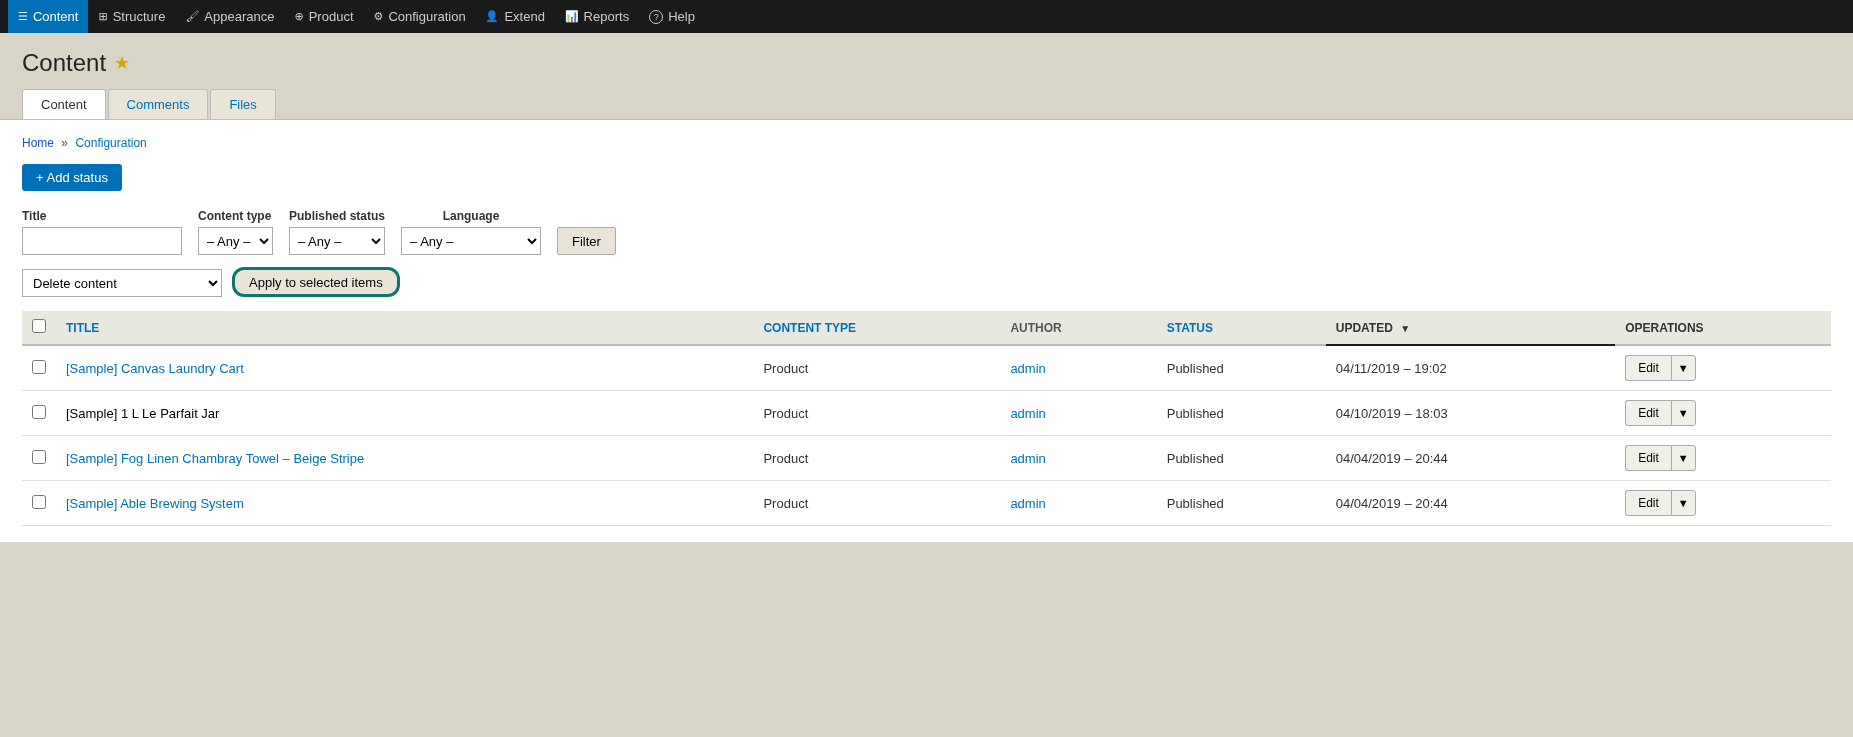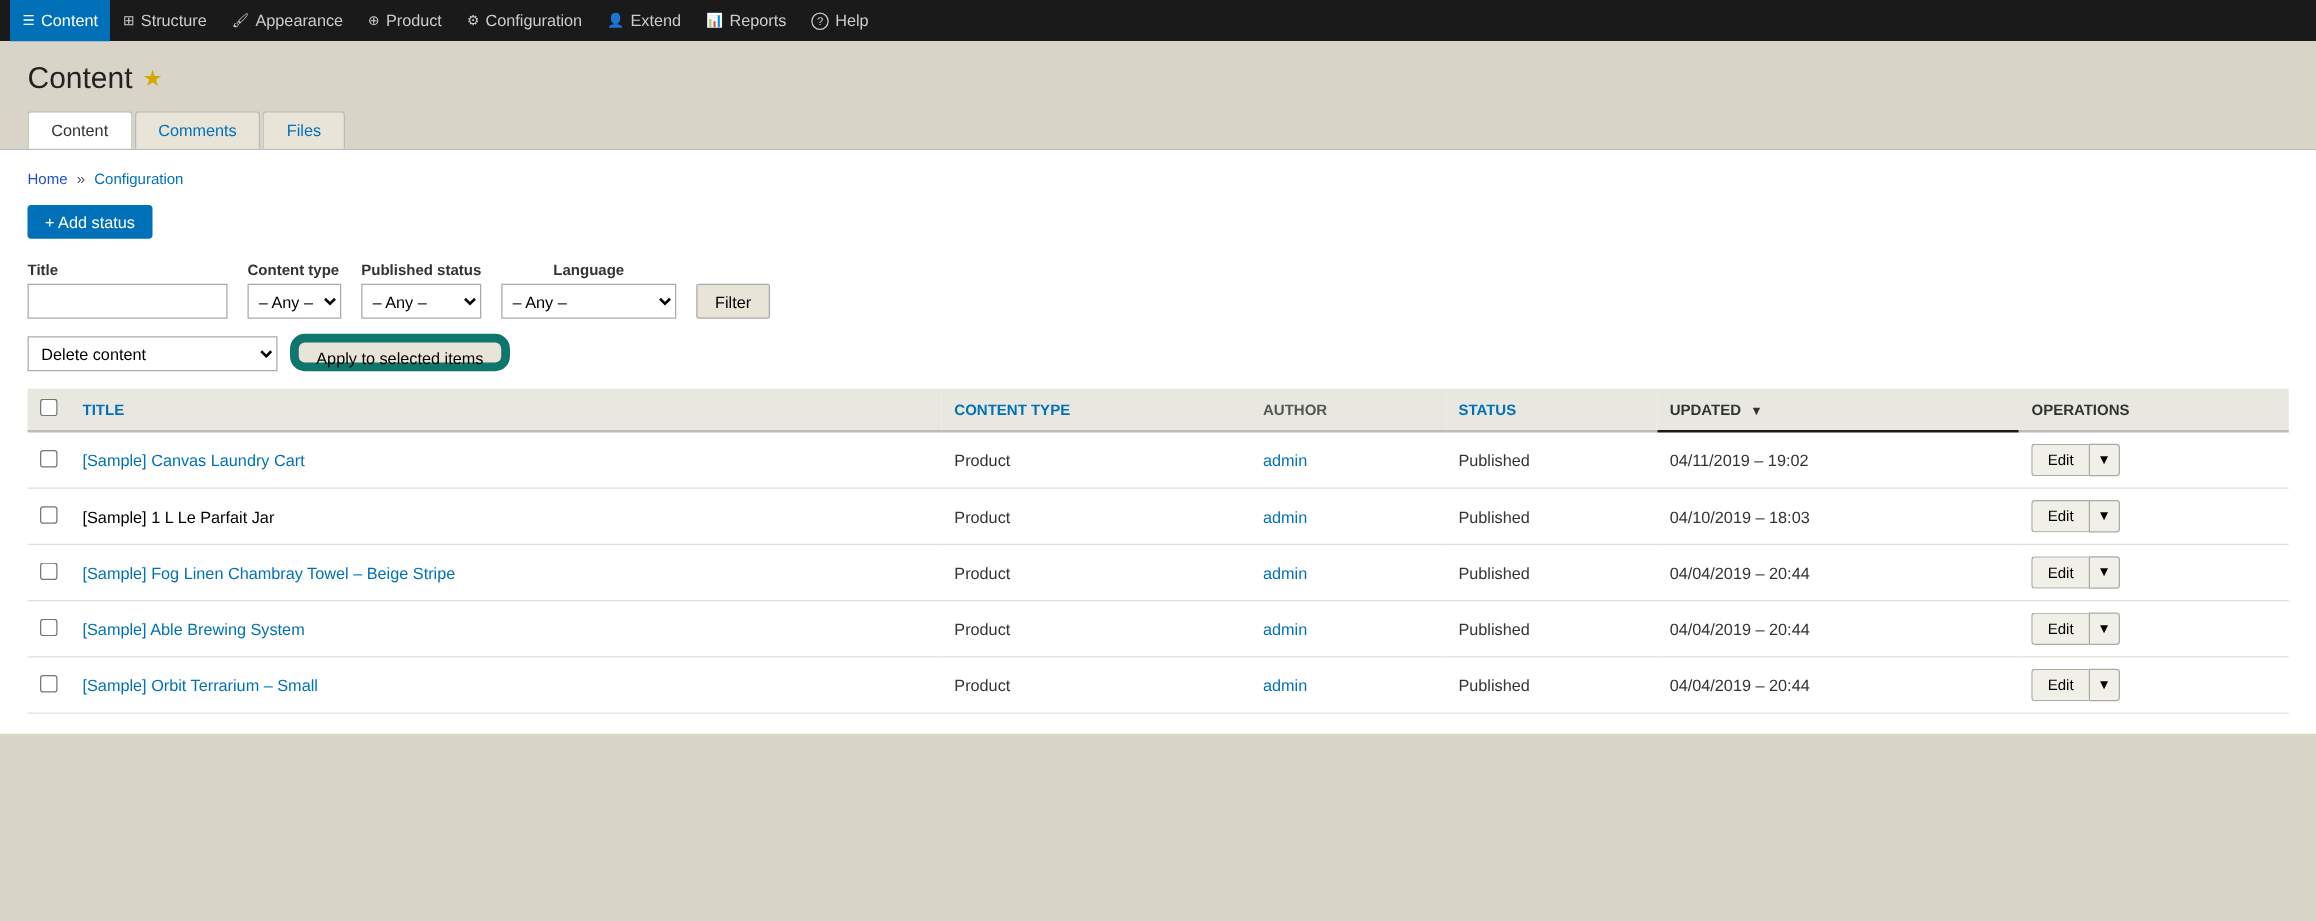--- a/index.html
+++ b/index.html
@@ -120,21 +120,21 @@
         <button style="background:#e8e4d8;border:1px solid #aaa;padding:4px 14px;font-size:13px;cursor:pointer;height:28px;border-radius:2px;">Filter</button>
       </div>
     </div>
 
     
     <div style="margin-bottom:14px;">
       <div style="display:flex;align-items:flex-end;gap:10px;">
         <select style="border:1px solid #aaa;padding:4px 6px;font-size:13px;height:28px;background:#fff;width:200px;">
           <option>Delete content</option>
         </select>
-        <button style="background:#e8e4d8;border:7px solid #0f766e;padding:5px 14px;font-size:13px;cursor:pointer;border-radius:12px;height:30px;">Apply to selected items</button>
+        <button style="background:#e8e4d8;border:3px solid #0f766e;padding:5px 14px;font-size:13px;cursor:pointer;border-radius:12px;height:30px;">Apply to selected items</button>
       </div>
     </div>
 
     
     <table style="width:100%;border-collapse:collapse;margin-top:6px;">
       <thead>
         <tr>
           <th style="background:#e8e8e0;padding:8px 10px;text-align:left;font-size:12px;border-bottom:2px solid #bbb;width:30px;">
             <input type="checkbox" class="cb" style="width: 14px; height: 14px; cursor: pointer;">
           </th>
@@ -233,37 +233,17 @@
     </td>
     <td style="padding:9px 10px;border-bottom:1px solid #e0e0d8;vertical-align:middle;">Published</td>
     <td style="padding:9px 10px;border-bottom:1px solid #e0e0d8;vertical-align:middle;">04/04/2019 – 20:44</td>
     <td style="padding:9px 10px;border-bottom:1px solid #e0e0d8;vertical-align:middle;">
       <div style="display:flex;align-items:center;">
         <button style="background:#f0f0e8;border:1px solid #aaa;border-right:none;padding:4px 12px;font-size:12px;cursor:pointer;border-radius:3px 0 0 3px;height:26px;">Edit</button>
         <button style="background:#f0f0e8;border:1px solid #aaa;padding:4px 6px;font-size:11px;cursor:pointer;border-radius:0 3px 3px 0;height:26px;">▼</button>
       </div>
     </td>
   </tr>
-          <tr style="border-bottom: 1px solid rgb(224, 224, 216);">
-    <td style="padding:9px 10px;border-bottom:1px solid #e0e0d8;vertical-align:middle;">
-      <input type="checkbox" style="width: 14px; height: 14px; cursor: pointer;">
-    </td>
-    <td style="padding:9px 10px;border-bottom:1px solid #e0e0d8;vertical-align:middle;">
-      <a href="#" style="color:#0071b8;text-decoration:none;">[Sample] Orbit Terrarium – Small</a>
-    </td>
-    <td style="padding:9px 10px;border-bottom:1px solid #e0e0d8;vertical-align:middle;">Product</td>
-    <td style="padding:9px 10px;border-bottom:1px solid #e0e0d8;vertical-align:middle;">
-      <a href="#" style="color:#0071b8;text-decoration:none;">admin</a>
-    </td>
-    <td style="padding:9px 10px;border-bottom:1px solid #e0e0d8;vertical-align:middle;">Published</td>
-    <td style="padding:9px 10px;border-bottom:1px solid #e0e0d8;vertical-align:middle;">04/04/2019 – 20:44</td>
-    <td style="padding:9px 10px;border-bottom:1px solid #e0e0d8;vertical-align:middle;">
-      <div style="display:flex;align-items:center;">
-        <button style="background:#f0f0e8;border:1px solid #aaa;border-right:none;padding:4px 12px;font-size:12px;cursor:pointer;border-radius:3px 0 0 3px;height:26px;">Edit</button>
-        <button style="background:#f0f0e8;border:1px solid #aaa;padding:4px 6px;font-size:11px;cursor:pointer;border-radius:0 3px 3px 0;height:26px;">▼</button>
-      </div>
-    </td>
-  </tr>
         </tbody>
     </table>
 
   </div>
 </div>
 
 </body></html>

